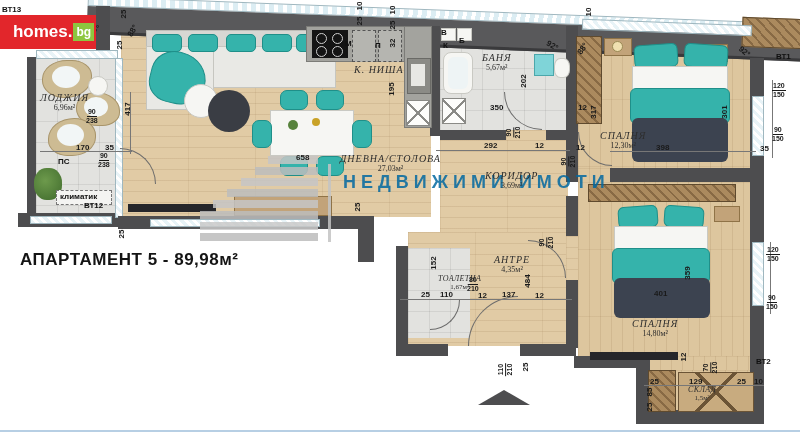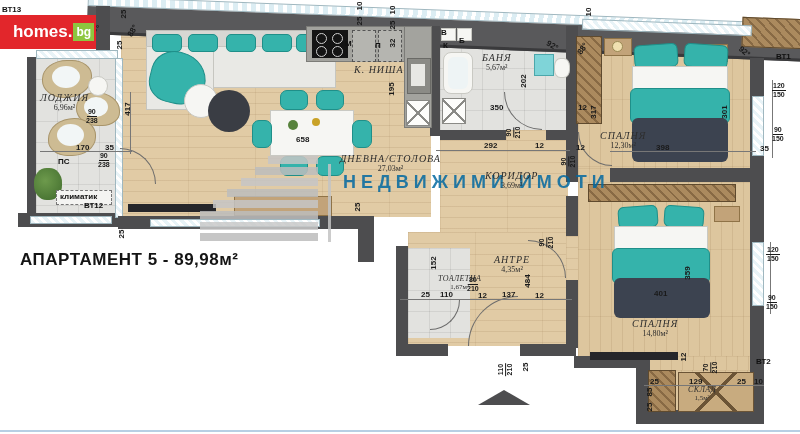--- a/index.html
+++ b/index.html
@@ -244,21 +244,21 @@
       <span class="lbl tag" style="left: 84px; top: 202px;">ВТ12</span>
       <span class="lbl" style="left: 118px; top: 230px; transform: rotate(-90deg);">25</span>
       <span class="lbl" style="left: 356px; top: 2px; transform: rotate(-90deg);">10</span>
       <span class="lbl" style="left: 356px; top: 17px; transform: rotate(-90deg);">25</span>
       <span class="lbl" style="left: 389px; top: 6px; transform: rotate(-90deg);">10</span>
       <span class="lbl" style="left: 389px; top: 21px; transform: rotate(-90deg);">25</span>
       <span class="lbl" style="left: 389px; top: 39px; transform: rotate(-90deg);">32</span>
       <span class="lbl tag" style="left: 345px; top: 40px;">М</span>
       <span class="lbl tag" style="left: 375px; top: 42px;">П</span>
       <span class="lbl" style="left: 385px; top: 85px; transform: rotate(-90deg);">195</span>
-      <span class="lbl" style="left: 296px; top: 136px;">658</span>
+      <span class="lbl" style="left: 296px; top: 154px;">658</span>
       <span class="lbl" style="left: 354px; top: 203px; transform: rotate(-90deg);">25</span>
       <span class="lbl tag" style="left: 441px; top: 29px;">В</span>
       <span class="lbl tag" style="left: 443px; top: 42px;">К</span>
       <span class="lbl tag" style="left: 459px; top: 37px;">Б</span>
       <span class="lbl" style="left: 517px; top: 77px; transform: rotate(-90deg);">202</span>
       <span class="lbl" style="left: 490px; top: 104px;">350</span>
       <span class="lbl" style="left: 546px; top: 42px; transform: rotate(30deg);">92°</span>
       <span class="frac" style="position: absolute; left: 508px; top: 124px; transform: rotate(-90deg);">
         <span class="fn">90</span>
         <span class="fd">210</span>

